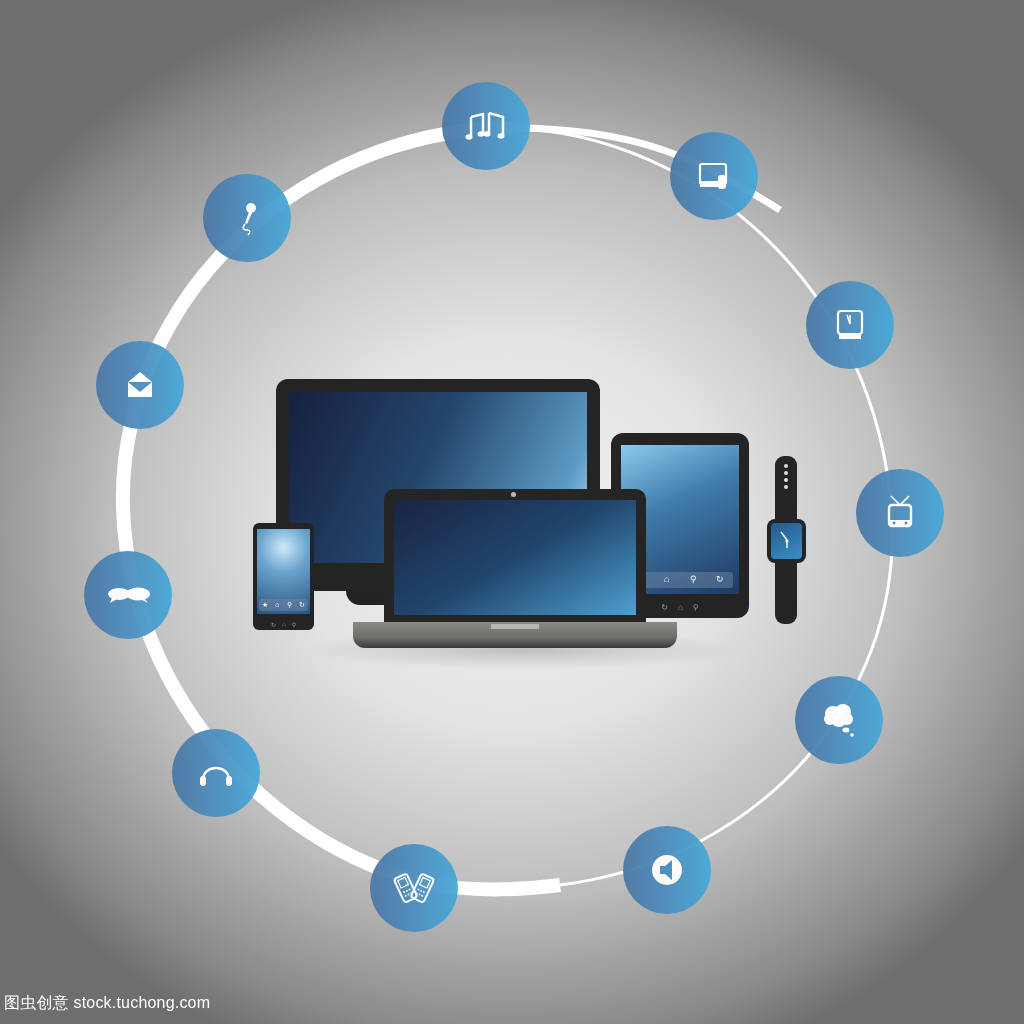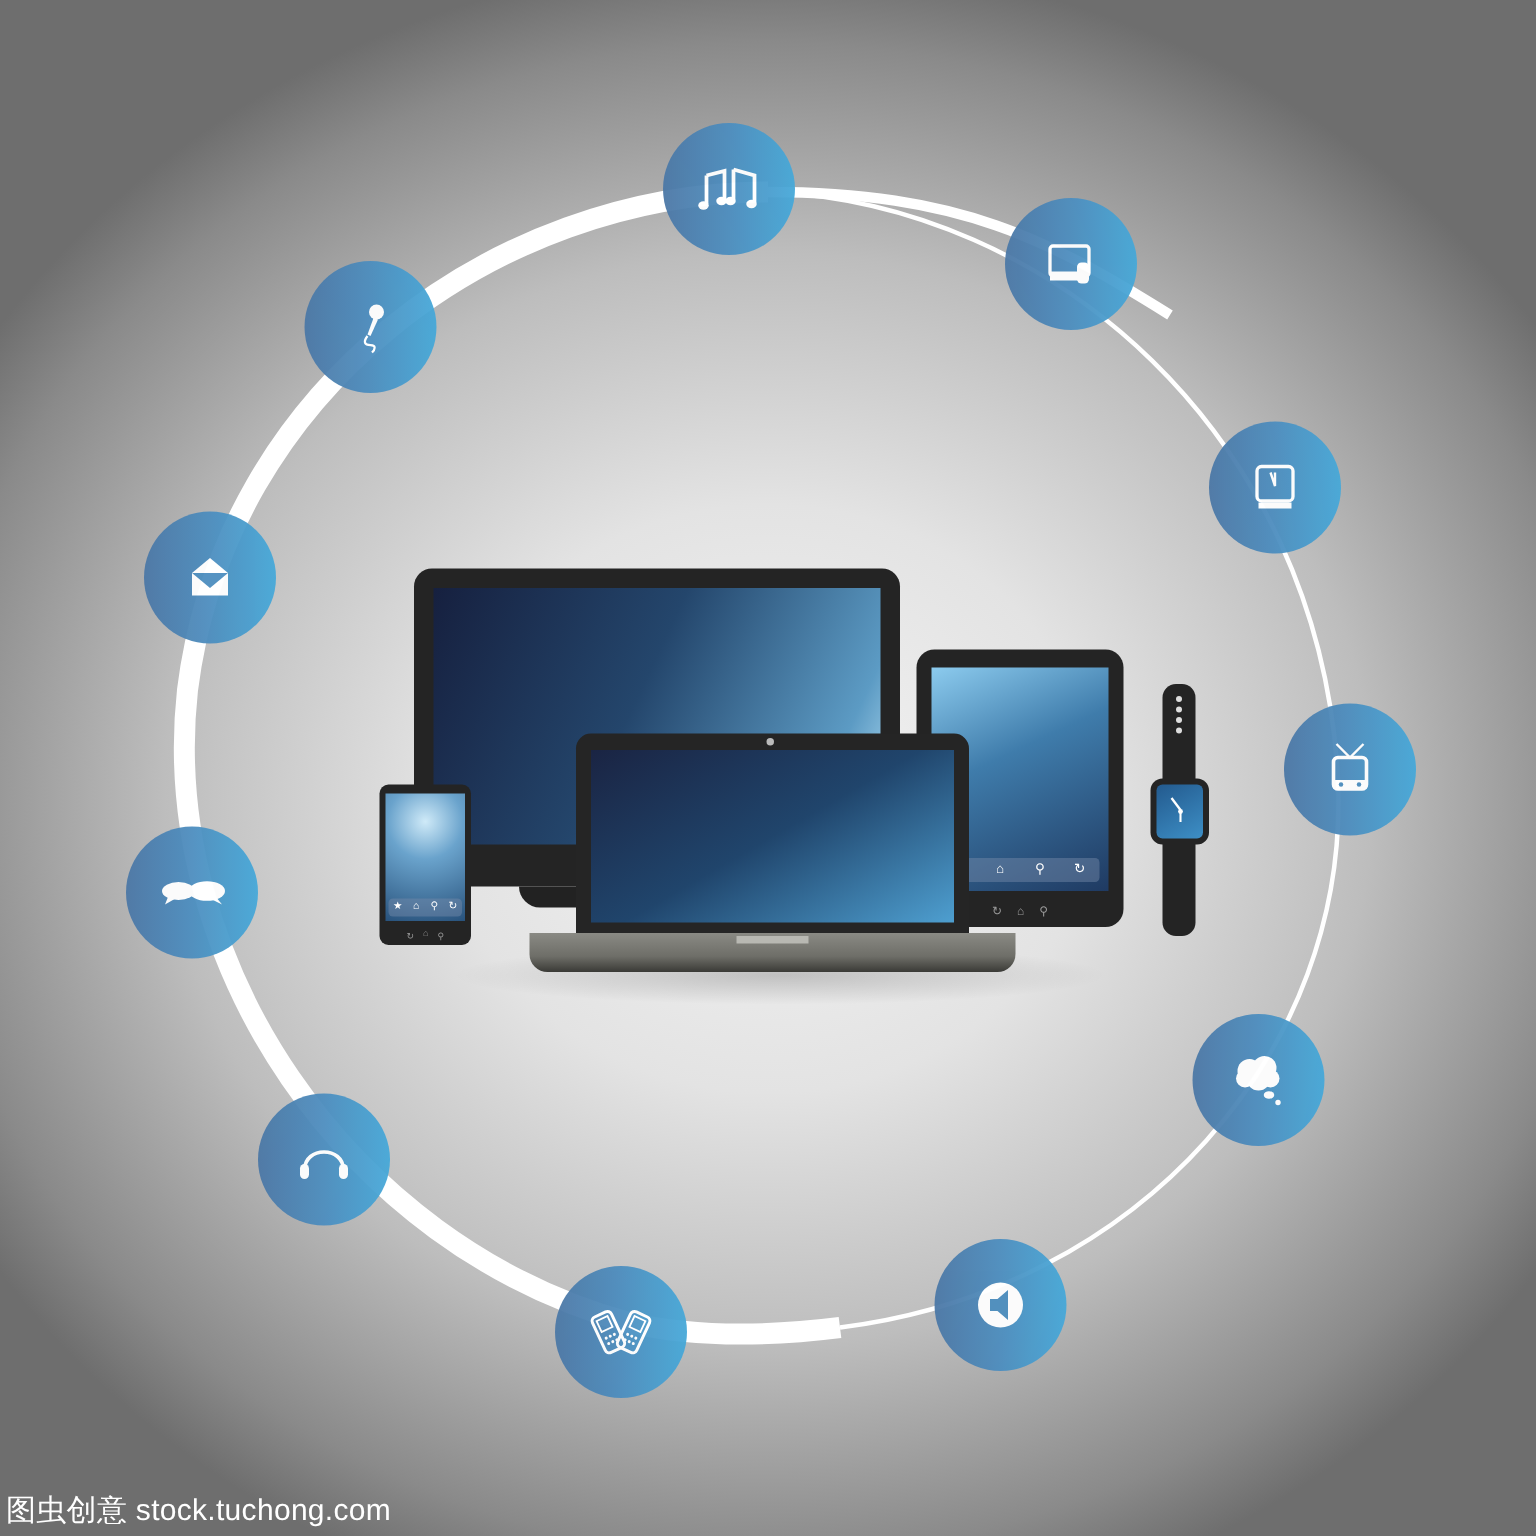--- a/index.html
+++ b/index.html
@@ -33,21 +33,21 @@
   .laptop-base { left:353px; top:622px; width:324px; height:26px;
                  background: linear-gradient(180deg, #8a8a84 0%, #6e6e68 60%, #3a3a36 100%); border-radius:0 0 12px 12px; }
   .laptop-base .notch { position:absolute; left:138px; top:2px; width:48px; height:5px; background:#b8b8b2; }
   .watch-band { left:775px; top:456px; width:22px; height:168px; background:#242424; border-radius:9px; }
   .watch-face { left:767px; top:519px; width:39px; height:44px; background:#242424; border-radius:8px; }
   .watch-face .scr { position:absolute; left:4px; top:4px; right:4px; bottom:4px; border-radius:4px;
                      background: linear-gradient(150deg, #235a8e, #3d8fc6); }
   .navbar { position:absolute; display:flex; background:rgba(120,140,170,0.45); border-radius:3px; }
   .navbar span { color:#fff; font-size:9px; flex:1; text-align:center; line-height:14px; }
   .hw { position:absolute; left:0; right:0; display:flex; justify-content:center; gap:10px; color:#999; font-size:8px; }
-  .watermark { position:absolute; left:4px; top:993px; color:#ffffff; font-size:20px; letter-spacing:0.2px;text-align:center; }
+  .watermark { position:absolute; left:4px; top:993px; color:#ffffff; font-size:16px; letter-spacing:0.2px;text-align:center; }
 </style>
 </head>
 <body>
 
 <div class="bg"></div>
 
 <svg class="ring" width="1024" height="1024">
   <path d="M 512 128 C 700 135, 880 290, 892 520 C 900 700, 760 860, 560 885" fill="none" stroke="#ffffff" stroke-width="3"></path>
   <path d="M 512 128 C 330 128, 150 260, 125 460 C 105 640, 230 830, 420 882 C 470 893, 520 890, 560 885" fill="none" stroke="#ffffff" stroke-width="14"></path>
   <path d="M 512 128 C 640 128, 700 160, 780 210" fill="none" stroke="#ffffff" stroke-width="7"></path>

